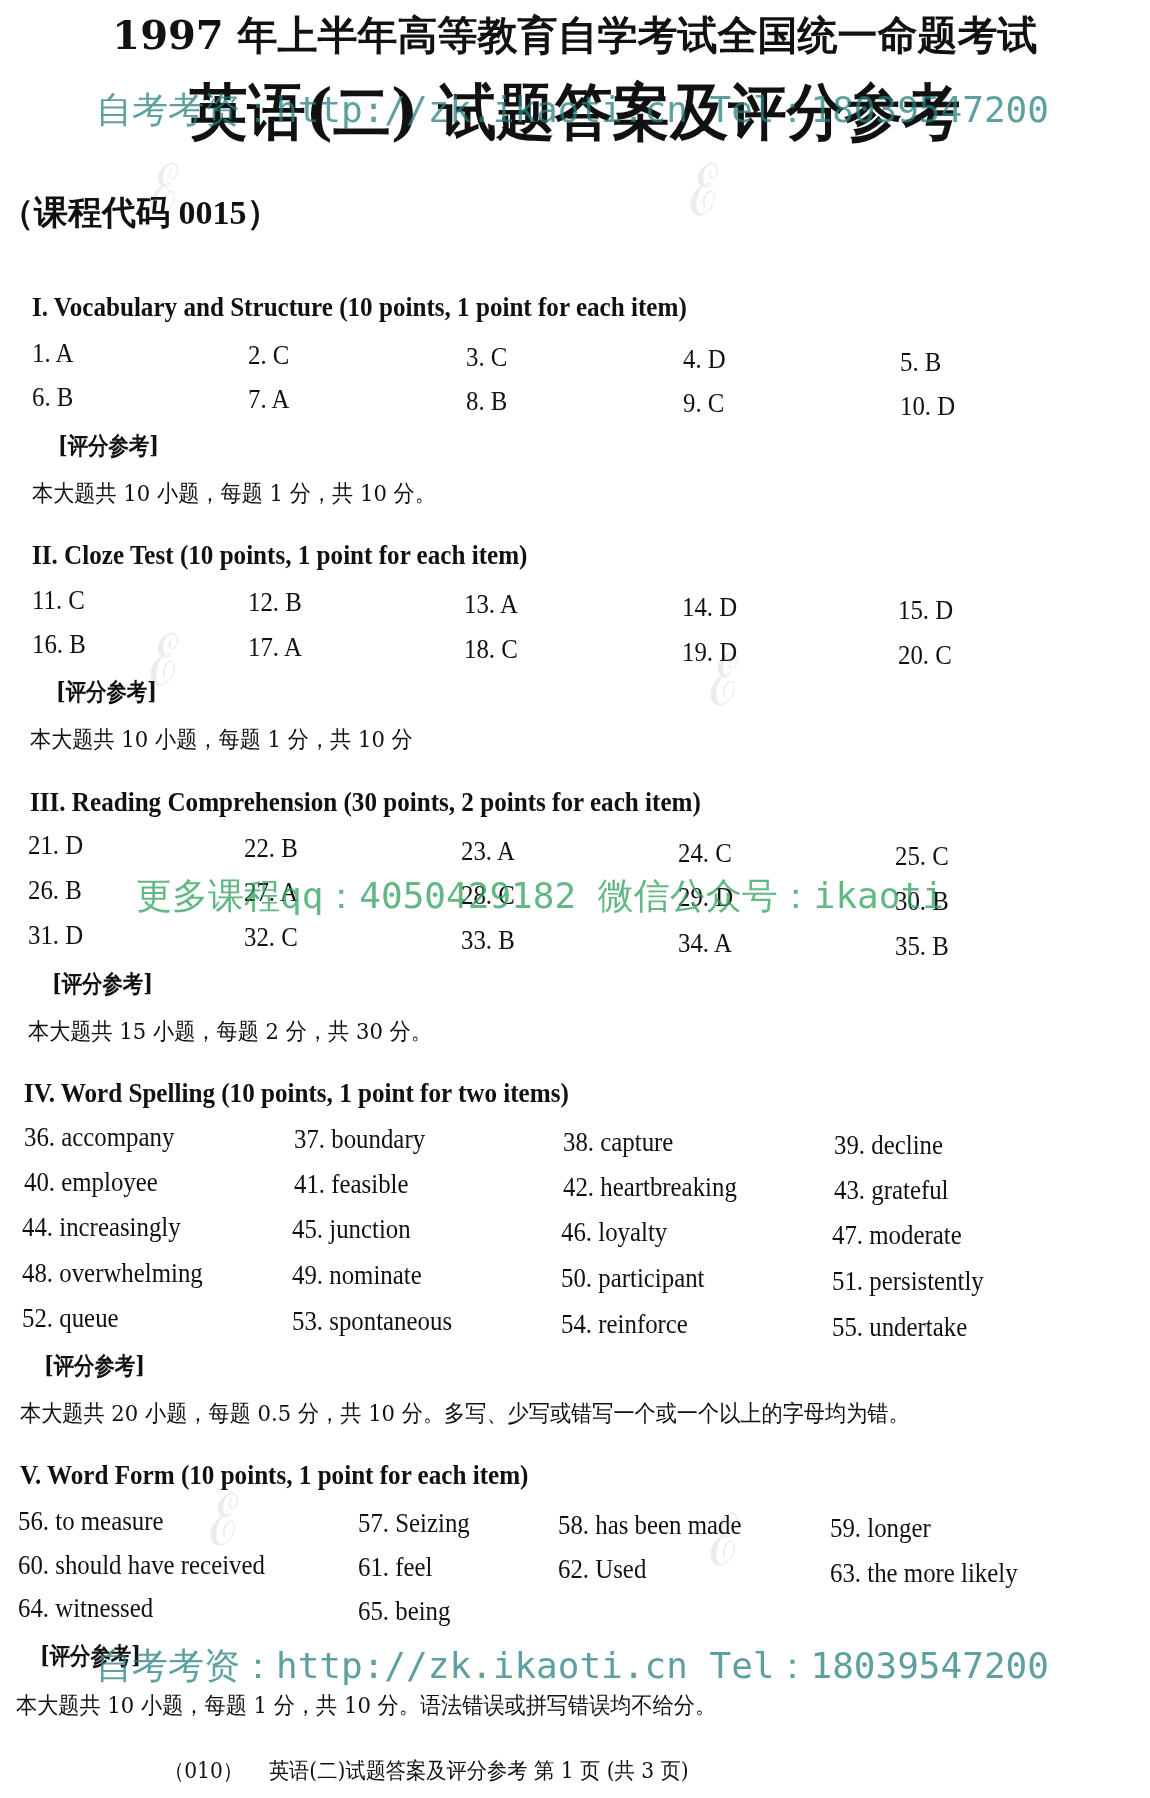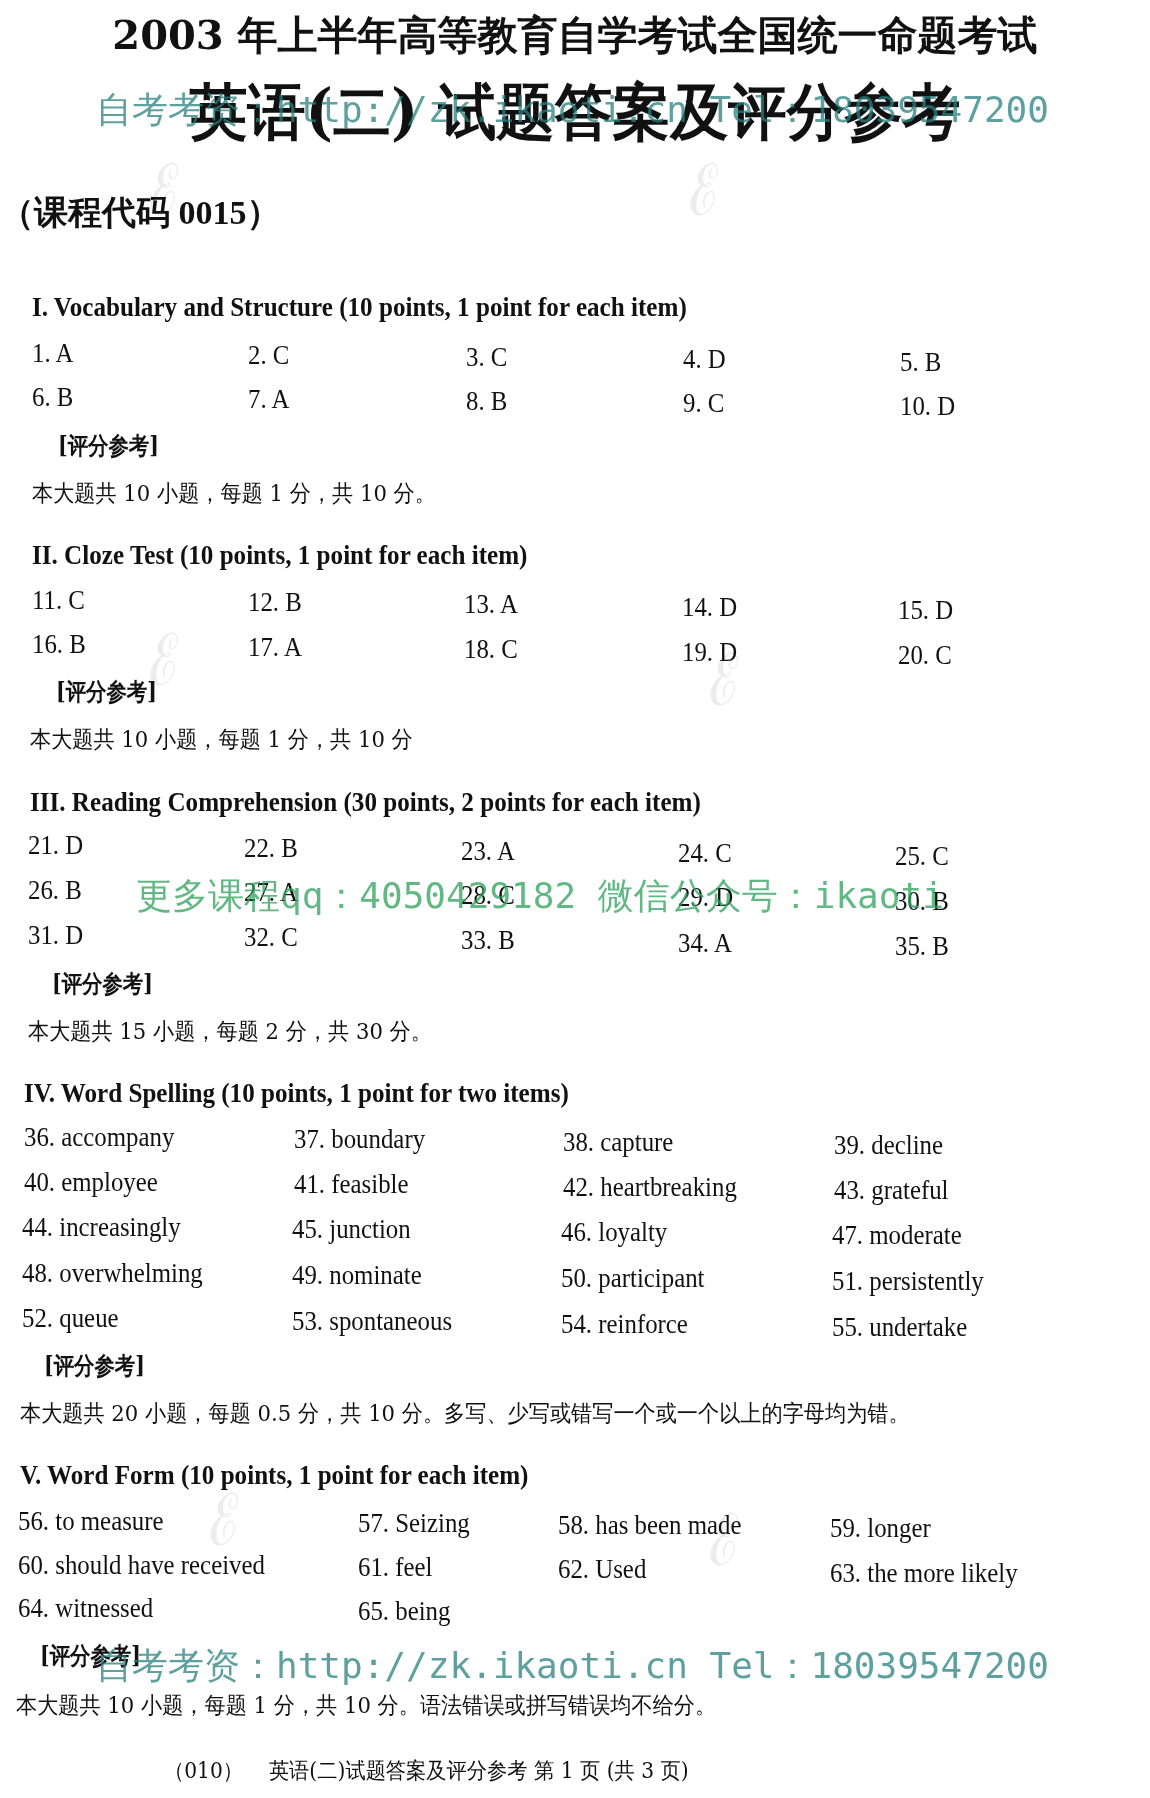--- a/index.html
+++ b/index.html
@@ -25,21 +25,21 @@
 </head>
 <body>
 
 <div class="abs ghost" style="left:140px;top:150px;">ℰ</div>
 <div class="abs ghost" style="left:680px;top:150px;">ℰ</div>
 <div class="abs ghost" style="left:140px;top:620px;">ℰ</div>
 <div class="abs ghost" style="left:700px;top:640px;">ℰ</div>
 <div class="abs ghost" style="left:200px;top:1480px;">ℰ</div>
 <div class="abs ghost" style="left:700px;top:1500px;">ℰ</div>
 
-<div class="abs title1">2003 年上半年高等教育自学考试全国统一命题考试</div>
+<div class="abs title1">1997 年上半年高等教育自学考试全国统一命题考试</div>
 <div class="abs title2">英语(二) 试题答案及评分参考</div>
 <div class="abs course">（课程代码  0015）</div>
 
 <div class="abs sec-head" style="left:32px;top:292px;">I. Vocabulary and Structure (10 points, 1 point for each item)</div>
 <div class="abs ans" style="left:32px;top:338px;">1. A</div>
 <div class="abs ans" style="left:248px;top:340px;">2. C</div>
 <div class="abs ans" style="left:466px;top:342px;">3. C</div>
 <div class="abs ans" style="left:683px;top:344px;">4. D</div>
 <div class="abs ans" style="left:900px;top:347px;">5. B</div>
 <div class="abs ans" style="left:32px;top:382px;">6. B</div>

